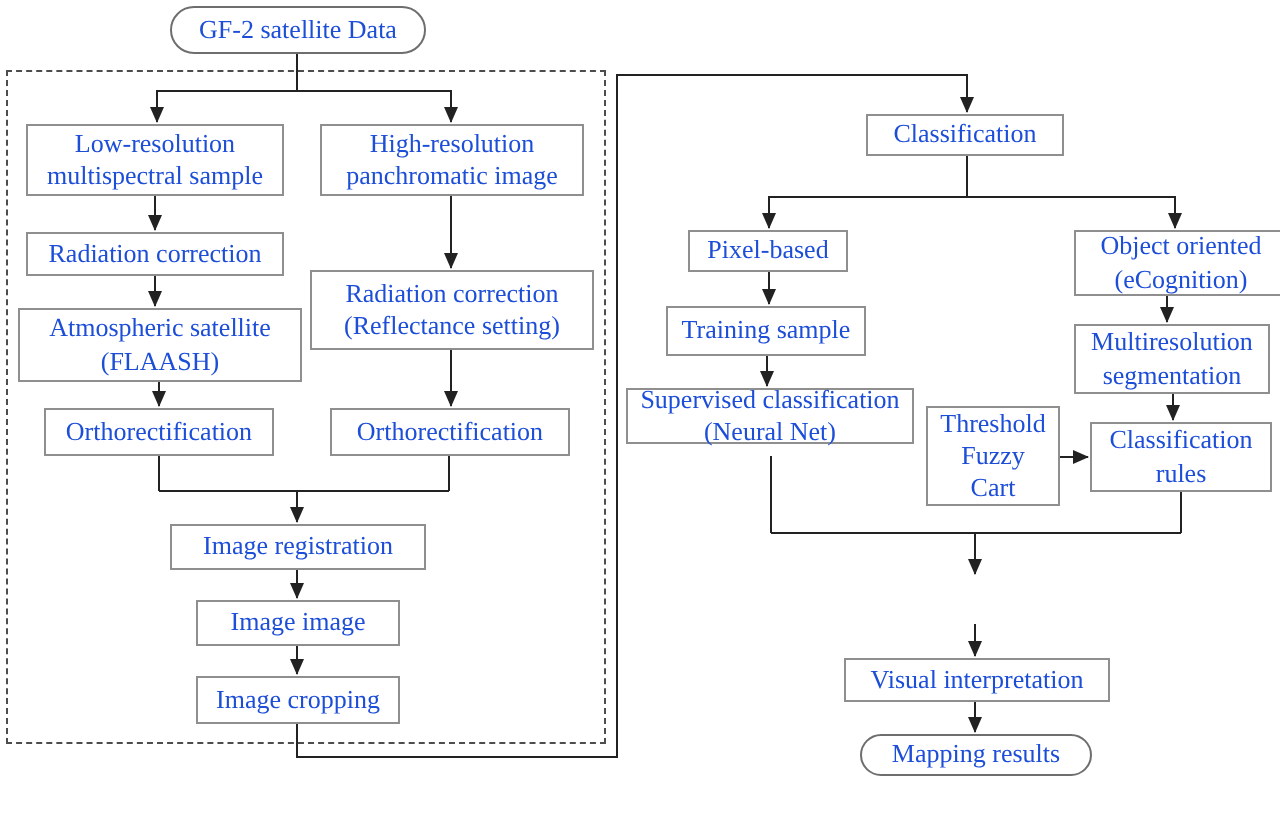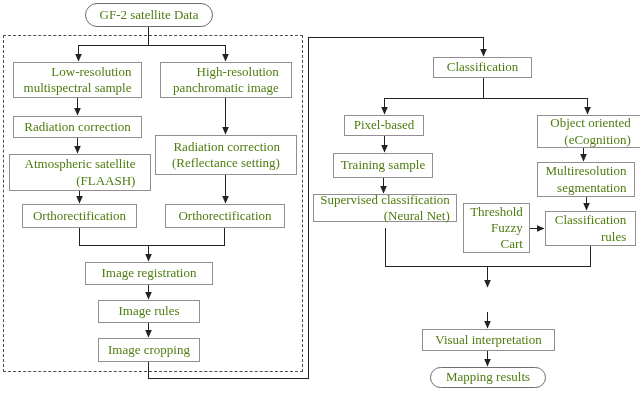--- a/index.html
+++ b/index.html
@@ -10,22 +10,22 @@
   }
   .links { position:absolute; left:0; top:0; }
   .dashed-group {
     position:absolute; left:3px; top:35px; width:300px; height:337px;
     border:1px dashed #4d4d4d; box-sizing:border-box;
   }
   .node {
     position:absolute; box-sizing:border-box;
     border:1px solid #8f8f8f; background:#ffffff;
     display:flex; align-items:center; justify-content:center;
-    text-align:right; font-size:13px; line-height:1.25;
-    color:#4d7c0f; white-space:pre-line; padding:0 2px;
+    text-align:center; font-size:13px; line-height:1.25;
+    color:#1d4ed8; white-space:pre-line; padding:0 2px;
   }
   .terminal { border-radius:12px; border-color:#6e6e6e; }
 </style>
 </head>
 <body>
 
 <div class="stage">
 
   <div class="dashed-group"></div>
 
@@ -80,21 +80,21 @@
   <div class="node" style="left:160px;top:62px;width:132px;height:36px">High-resolution
 panchromatic image</div>
   <div class="node" style="left:13px;top:116px;width:129px;height:22px">Radiation correction</div>
   <div class="node" style="left:9px;top:154px;width:142px;height:37px">Atmospheric satellite
 (FLAASH)</div>
   <div class="node" style="left:155px;top:135px;width:142px;height:40px">Radiation correction
 (Reflectance setting)</div>
   <div class="node" style="left:22px;top:204px;width:115px;height:24px">Orthorectification</div>
   <div class="node" style="left:165px;top:204px;width:120px;height:24px">Orthorectification</div>
   <div class="node" style="left:85px;top:262px;width:128px;height:23px">Image registration</div>
-  <div class="node" style="left:98px;top:300px;width:102px;height:23px">Image rules</div>
+  <div class="node" style="left:98px;top:300px;width:102px;height:23px">Image image</div>
   <div class="node" style="left:98px;top:338px;width:102px;height:24px">Image cropping</div>
 
   <div class="node" style="left:433px;top:57px;width:99px;height:21px">Classification</div>
   <div class="node" style="left:344px;top:115px;width:80px;height:21px">Pixel-based</div>
   <div class="node" style="left:537px;top:115px;width:107px;height:33px">Object oriented
 (eCognition)</div>
   <div class="node" style="left:333px;top:153px;width:100px;height:25px">Training sample</div>
   <div class="node" style="left:537px;top:162px;width:98px;height:35px">Multiresolution
 segmentation</div>
   <div class="node" style="left:313px;top:194px;width:144px;height:28px">Supervised classification

